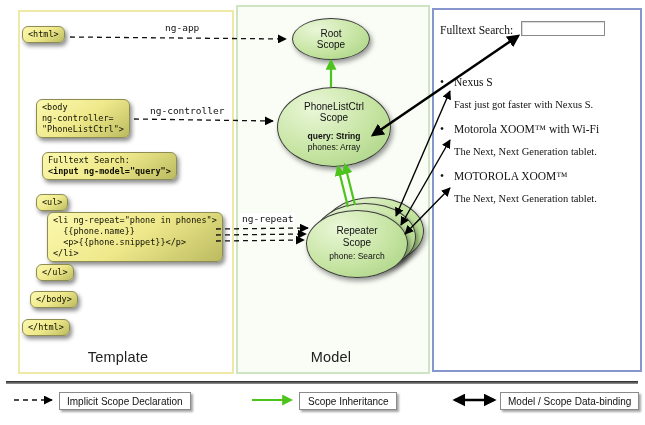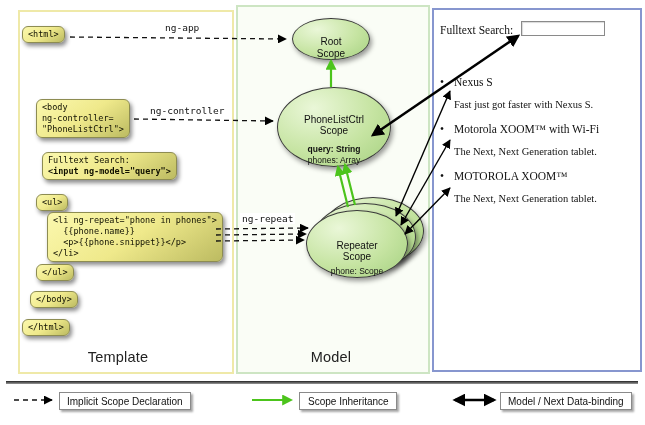--- a/index.html
+++ b/index.html
@@ -19,21 +19,21 @@
     font-family:"DejaVu Sans Mono", monospace;font-size:8.5px;line-height:1.3;color:#101000;
     background:linear-gradient(145deg,#fbf8ae 0%,#efe98b 50%,#bcbb61 100%);
     border:1px solid #8d8c52;border-radius:6px;padding:2px 5px;
     box-shadow:2px 3px 4px rgba(0,0,0,.45);
   }
   .code .b{font-weight:bold;}
   .ellipse{
     position:absolute;z-index:2;border-radius:50%;
     background:radial-gradient(ellipse at 32% 26%, #eaf7d8 0%, #c6e4a2 55%, #a4d07f 100%);
     border:1px solid #3a3a3a;box-shadow:2px 3px 5px rgba(0,0,0,.4);
-    display:flex;flex-direction:column;align-items:center;justify-content:flex-end;
+    display:flex;flex-direction:column;align-items:center;justify-content:center;
     text-align:center;
   }
   .e-title{font-size:10px;line-height:1.15;white-space:pre;}
   .e-var{font-size:8.5px;line-height:1.3;}
   .e-var.b{font-weight:bold;}
   .arrow-label{
     position:absolute;z-index:4;font-family:"DejaVu Sans Mono", monospace;
     font-size:9.5px;color:#111;background:#fff;padding:0 2px;
   }
   svg.overlay{position:absolute;left:0;top:0;z-index:3;pointer-events:none;}
@@ -99,21 +99,21 @@
 Scope</div>
     <div class="e-var b" style="margin-top:7px;">query: String</div>
     <div class="e-var">phones: Array</div>
   </div>
 
   <div class="ellipse" style="left:322px;top:197px;width:100px;height:66px;"></div>
   <div class="ellipse" style="left:314px;top:203px;width:100px;height:66px;"></div>
   <div class="ellipse" style="left:306px;top:210px;width:100px;height:66px;">
     <div class="e-title">Repeater
 Scope</div>
-    <div class="e-var" style="margin-top:3px;">phone: Scope</div>
+    <div class="e-var" style="margin-top:3px;">phone: Search</div>
   </div>
 
   <div class="arrow-label" style="left:163px;top:22px;">ng-app</div>
   <div class="arrow-label" style="left:148px;top:105px;">ng-controller</div>
   <div class="arrow-label" style="left:240px;top:213px;">ng-repeat</div>
 
   <div class="vsearch-label view-serif">Fulltext Search:</div>
   <div class="vsearch-input"></div>
 
   <div class="vlist view-serif">
@@ -136,21 +136,21 @@
           <span class="vbullet">•</span>
           <span>MOTOROLA XOOM™</span>
         </div>
       <div class="vdesc">The Next, Next Generation tablet.</div>
     </div>
   </div>
 
   <div class="hr"></div>
   <div class="legend-box" style="left:59px;">Implicit Scope Declaration</div>
   <div class="legend-box" style="left:299px;padding-left:8px;">Scope Inheritance</div>
-  <div class="legend-box" style="left:500px;">Model / Next Data-binding</div>
+  <div class="legend-box" style="left:500px;">Model / Scope Data-binding</div>
 
   <svg class="overlay" width="645" height="425" viewBox="0 0 645 425">
     <defs>
       <marker id="ah" viewBox="0 0 10 10" refX="9" refY="5" markerWidth="9" markerHeight="9" orient="auto-start-reverse" markerUnits="userSpaceOnUse">
         <path d="M0,0 L10,5 L0,10 z" fill="#000"></path>
       </marker>
       <marker id="ahBig" viewBox="0 0 10 10" refX="8" refY="5" markerWidth="13" markerHeight="13" orient="auto-start-reverse" markerUnits="userSpaceOnUse">
         <path d="M0,0 L10,5 L0,10 z" fill="#000"></path>
       </marker>
       <marker id="ahGreen" viewBox="0 0 10 10" refX="8" refY="5" markerWidth="11" markerHeight="11" orient="auto-start-reverse" markerUnits="userSpaceOnUse">

